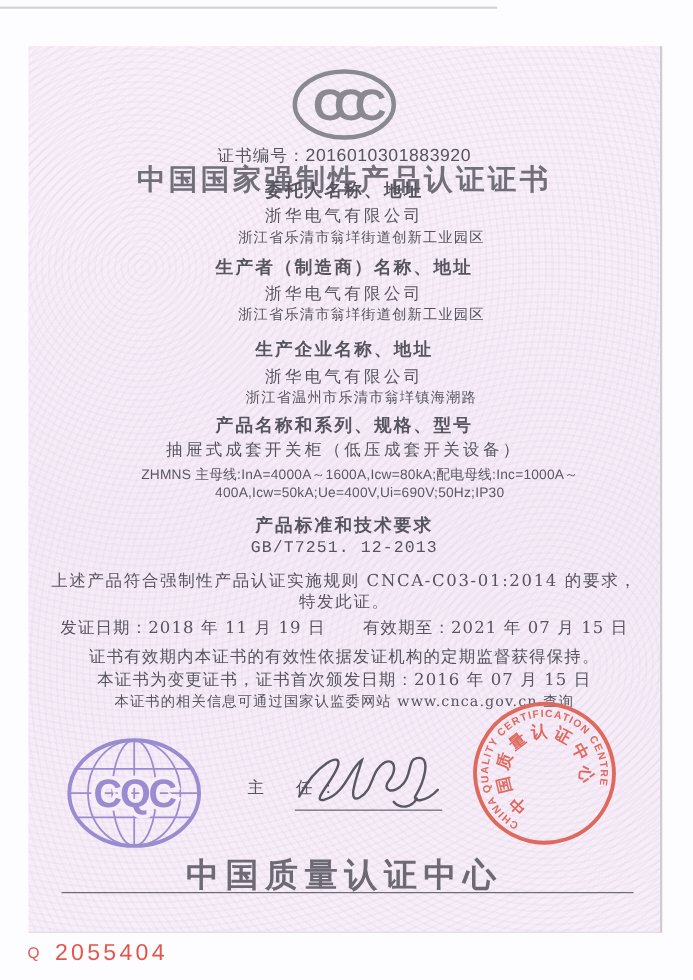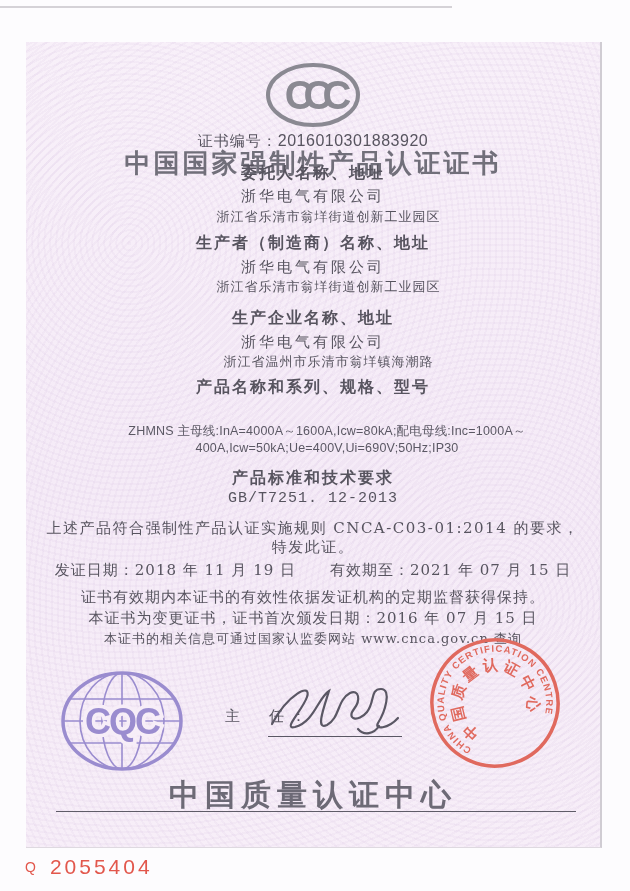--- a/index.html
+++ b/index.html
@@ -77,20 +77,21 @@
 
     <div class="ln lbl" style="top:190px">生产者（制造商）名称、地址</div>
     <div class="ln name" style="top:214px">浙华电气有限公司</div>
     <div class="ln addr" style="top:234px">浙江省乐清市翁垟街道创新工业园区</div>
 
     <div class="ln lbl" style="top:265px">生产企业名称、地址</div>
     <div class="ln name" style="top:289px">浙华电气有限公司</div>
     <div class="ln lbl" style="top:334px">产品名称和系列、规格、型号</div>
 
     <div class="ln addr" style="top:309px">浙江省温州市乐清市翁垟镇海潮路</div>
+    <div class="ln name" style="top:356px">抽屉式成套开关柜（低压成套开关设备）</div>
     <div class="ln spec" style="top:381px">ZHMNS  主母线:InA=4000A～1600A,Icw=80kA;配电母线:Inc=1000A～</div>
     <div class="ln spec" style="top:398px">400A,Icw=50kA;Ue=400V,Ui=690V;50Hz;IP30</div>
 
     <div class="ln lbl" style="top:425px">产品标准和技术要求</div>
     <div class="ln gbval" style="top:446px">GB/T7251. 12-2013</div>
 
     <div class="ln stmt" style="top:475px">上述产品符合强制性产品认证实施规则 CNCA-C03-01:2014 的要求，</div>
     <div class="ln stmt" style="top:494px">特发此证。</div>
 
     <div class="ln dates" style="top:517px"><span>发证日期：2018 年 11 月 19 日</span><span class="gap"></span><span>有效期至：2021 年 07 月 15 日</span></div>

